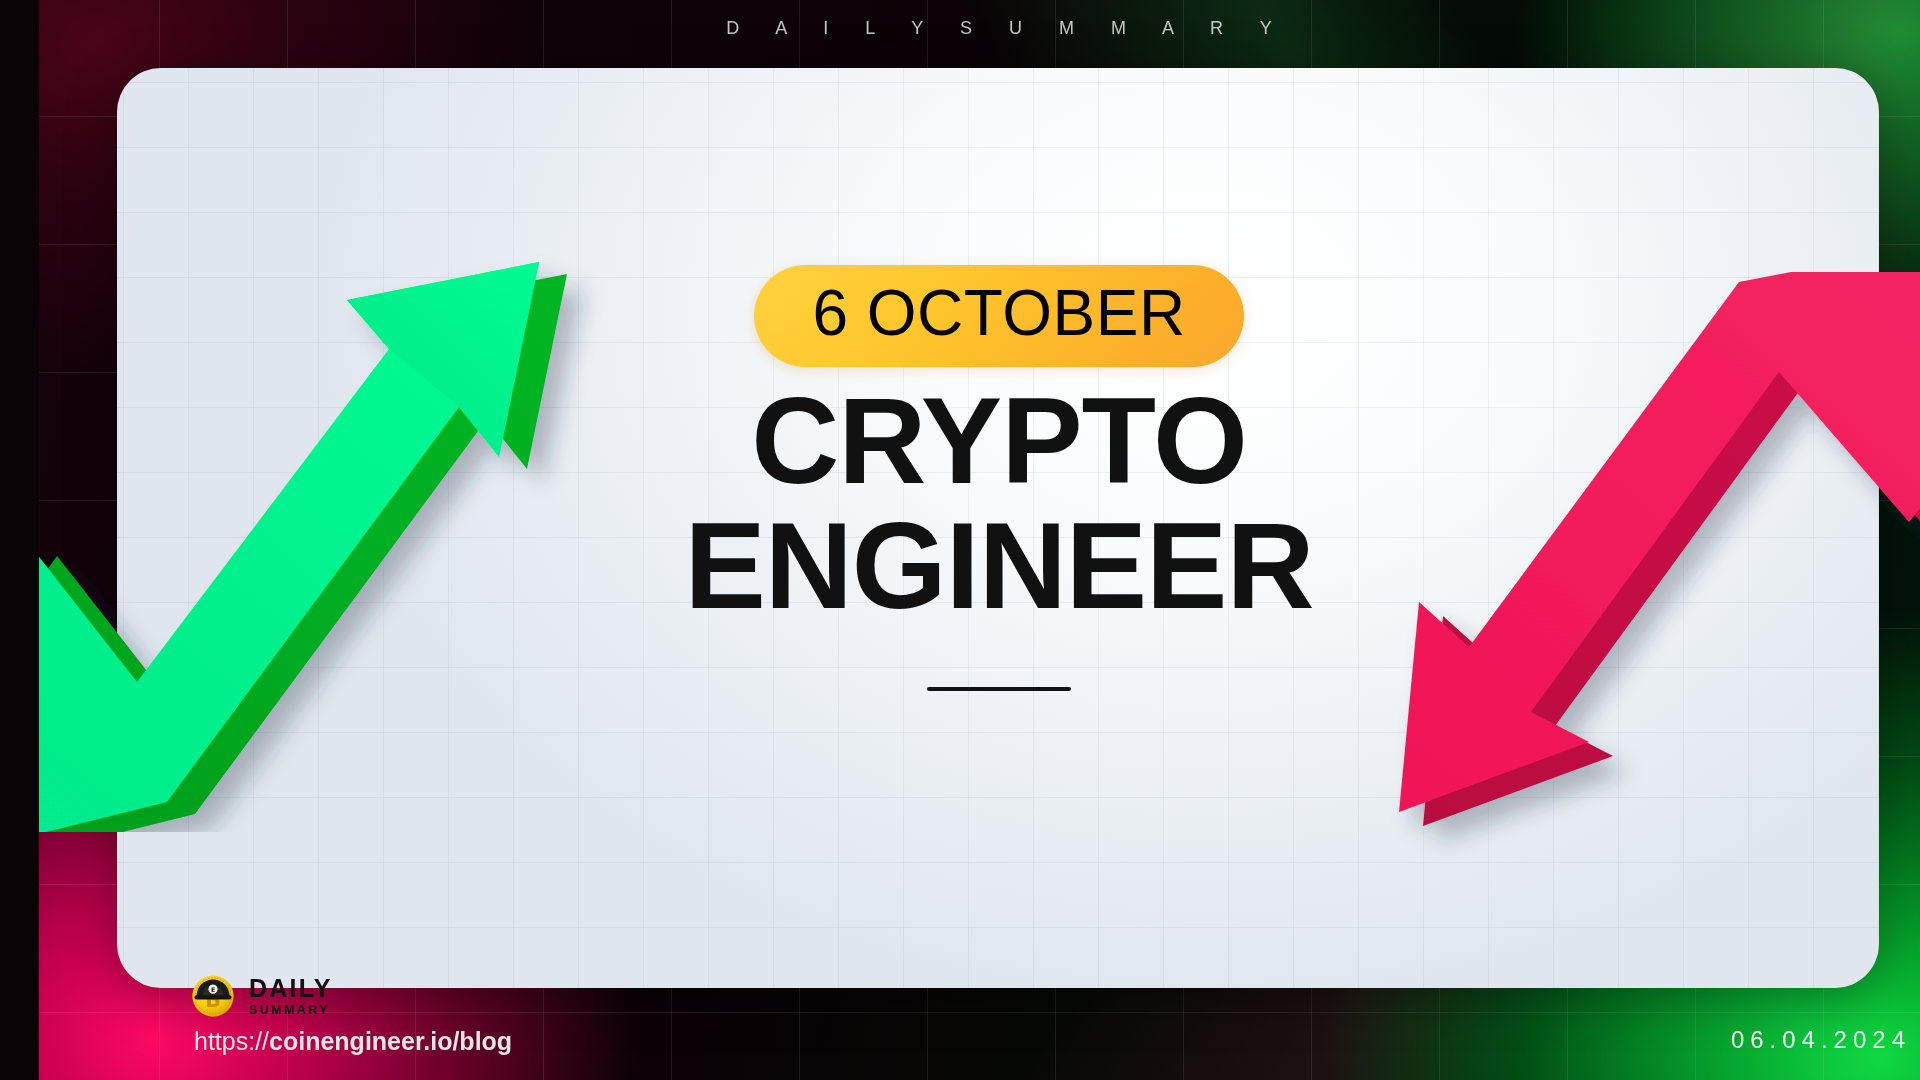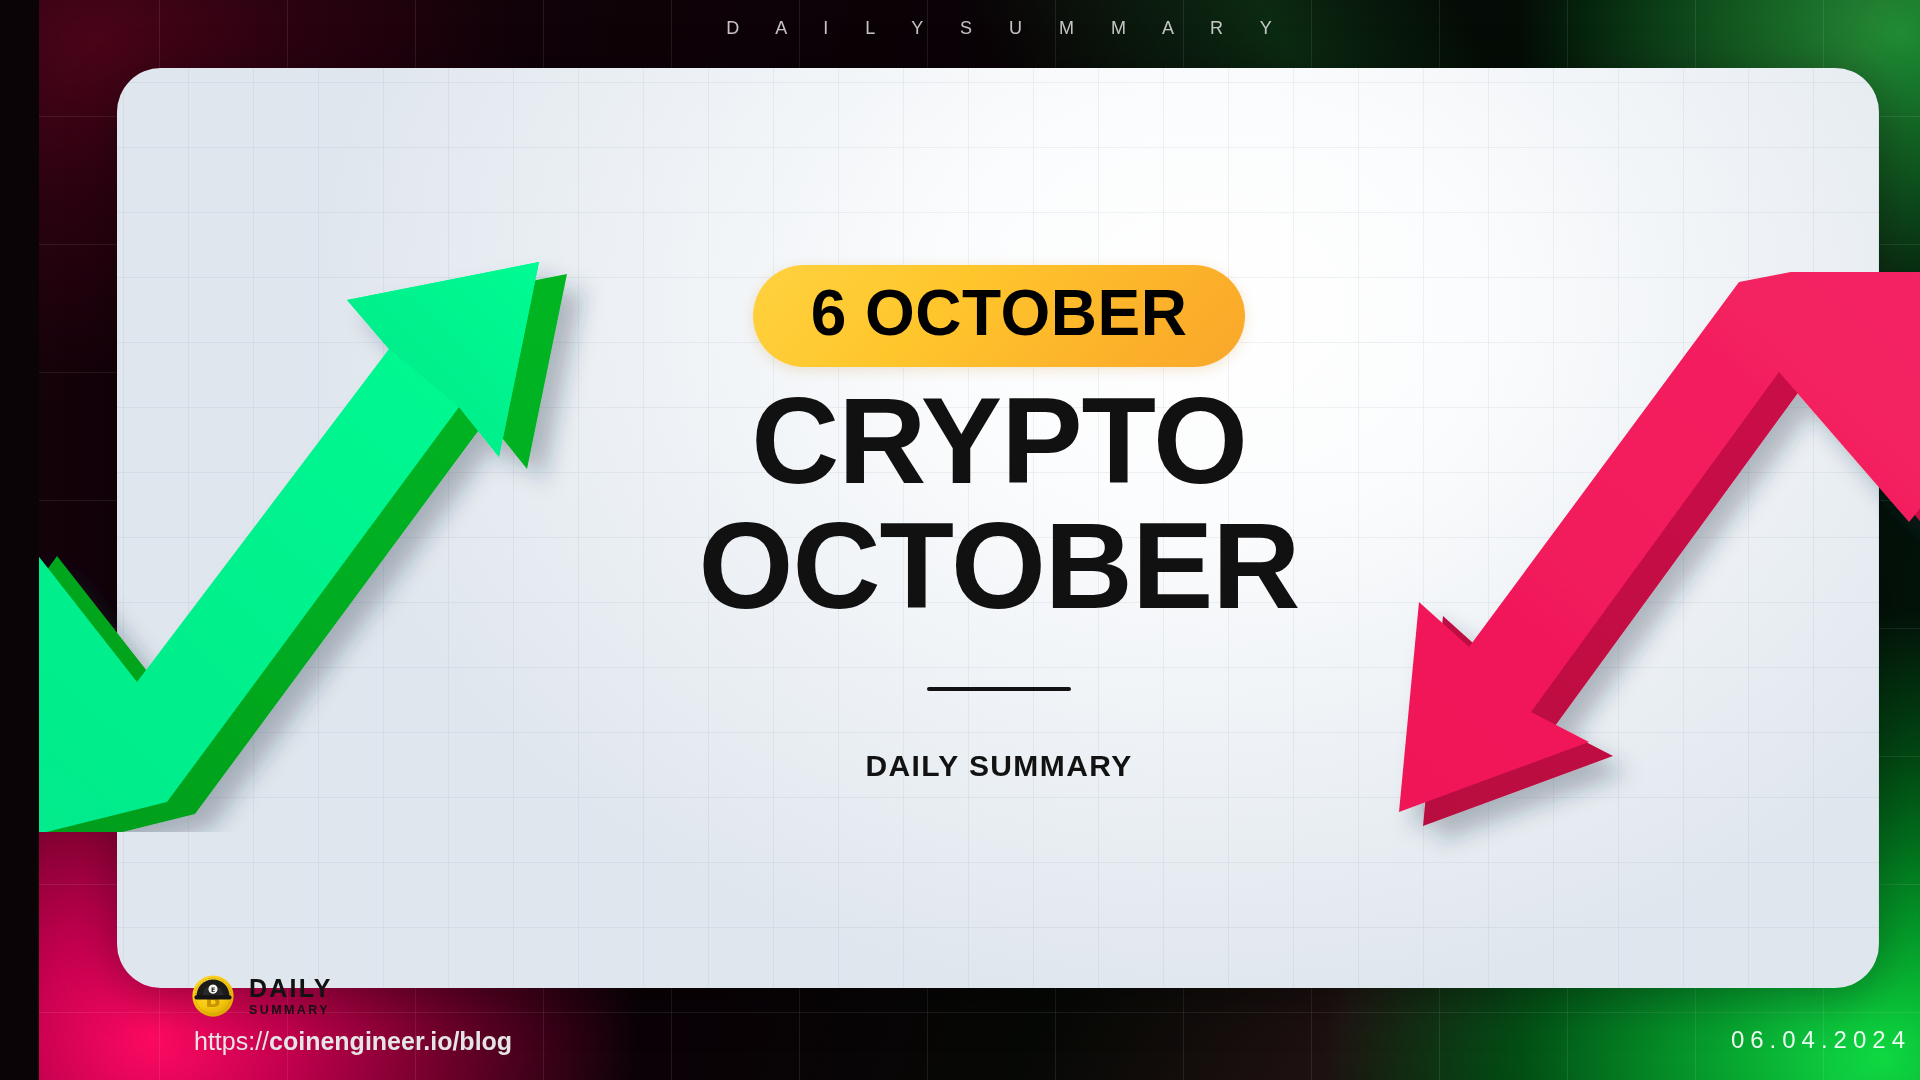--- a/index.html
+++ b/index.html
@@ -96,21 +96,21 @@
   .date-badge {
     display: inline-block;
     padding: 16px 58px 22px;
     border-radius: 70px;
     background: linear-gradient(135deg, #ffd23f 0%, #ffc62c 38%, #fcb02a 78%, #f9a82b 100%);
     box-shadow: 0 3px 14px rgba(190,120,0,0.18);
   }
   .date-badge span {
     display: block;
     font-size: 64px;
-    font-weight: 700;
+    font-weight: 400;
     color: #000000;
     letter-spacing: 0.5px;
     line-height: 1;
   }
   .headline {
     margin-top: 16px;
     color: #111111;
     font-weight: 700;
     line-height: 0.96;
     letter-spacing: -1px;
@@ -240,26 +240,25 @@
   </div>
 
   <div class="content">
 
     <div class="date-badge">
       <span>6 OCTOBER</span>
     </div>
 
     <div class="headline">
       <span class="l1">CRYPTO</span>
-      <span class="l2">OCTOBER</span>
+      <span class="l2">ENGINEER</span>
     </div>
 
     <div class="divider"></div>
 
-    <div class="sub-label">DAILY SUMMARY</div>
   </div>
 
   <div class="logo">
     <span class="logo-mark">
       <svg viewBox="0 0 64 64" xmlns="http://www.w3.org/2000/svg">
         <defs>
           <radialGradient id="coinG" cx="40%" cy="32%" r="72%">
             <stop offset="0%" stop-color="#FFE14A"></stop>
             <stop offset="62%" stop-color="#F7C90E"></stop>
             <stop offset="100%" stop-color="#D9A600"></stop>

